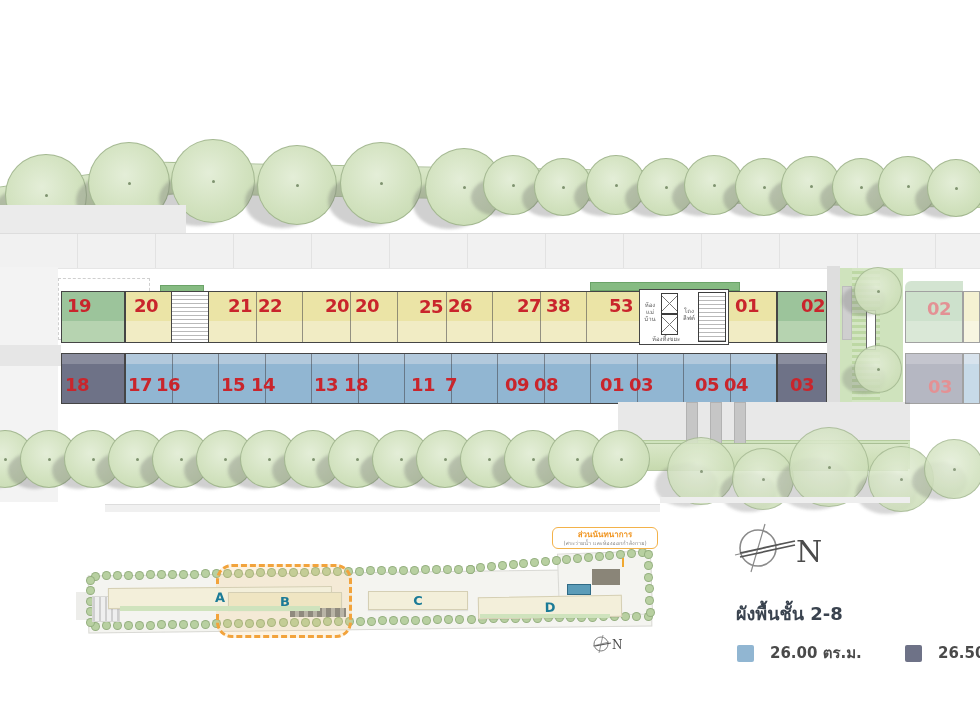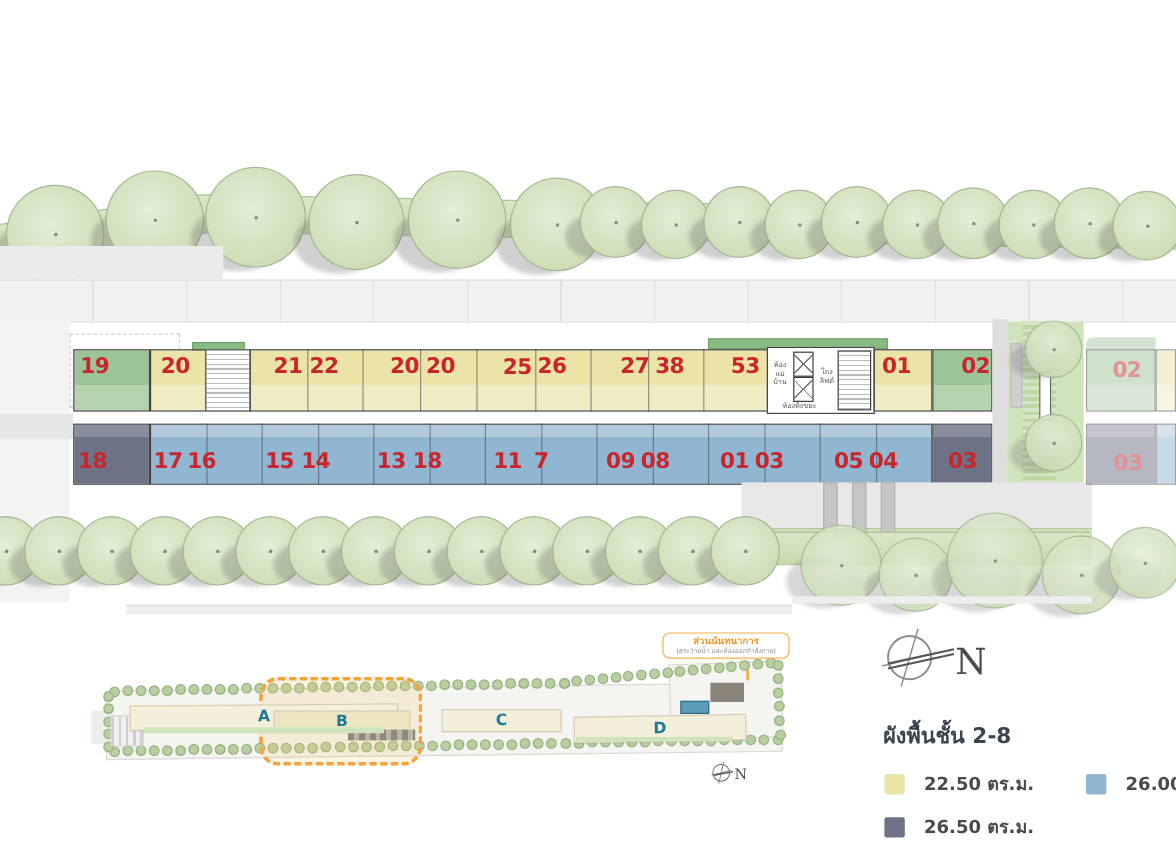--- a/index.html
+++ b/index.html
@@ -500,24 +500,20 @@
     <line x1="34" y1="3" x2="20" y2="51" stroke="#8b8b8b" stroke-width="1.2"></line>
     <line x1="4" y1="34" x2="50" y2="23" stroke="#8b8b8b" stroke-width="1.2"></line>
     <line x1="9" y1="32" x2="64" y2="20" stroke="#555" stroke-width="1.7"></line>
     <line x1="9" y1="36" x2="64" y2="24" stroke="#555" stroke-width="1.7"></line>
     <text x="65" y="41" font-family="DejaVu Serif,serif" font-size="30" fill="#4c4c4c">N</text>
   </svg>
 
   <div class="subtitle">ผังพื้นชั้น 2-8</div>
   <div class="legend" id="legendGrid">
       <div class="legend-item">
-        <div class="sw" style="background: rgb(235, 228, 166);"></div>
-        <div class="lb">22.50 ตร.ม.</div>
-      </div>
-      <div class="legend-item">
         <div class="sw" style="background: rgb(145, 182, 210);"></div>
         <div class="lb">26.00 ตร.ม.</div>
       </div>
       <div class="legend-item">
         <div class="sw" style="background: rgb(110, 114, 135);"></div>
         <div class="lb">26.50 ตร.ม.</div>
       </div>
     </div>
 
 </div>

